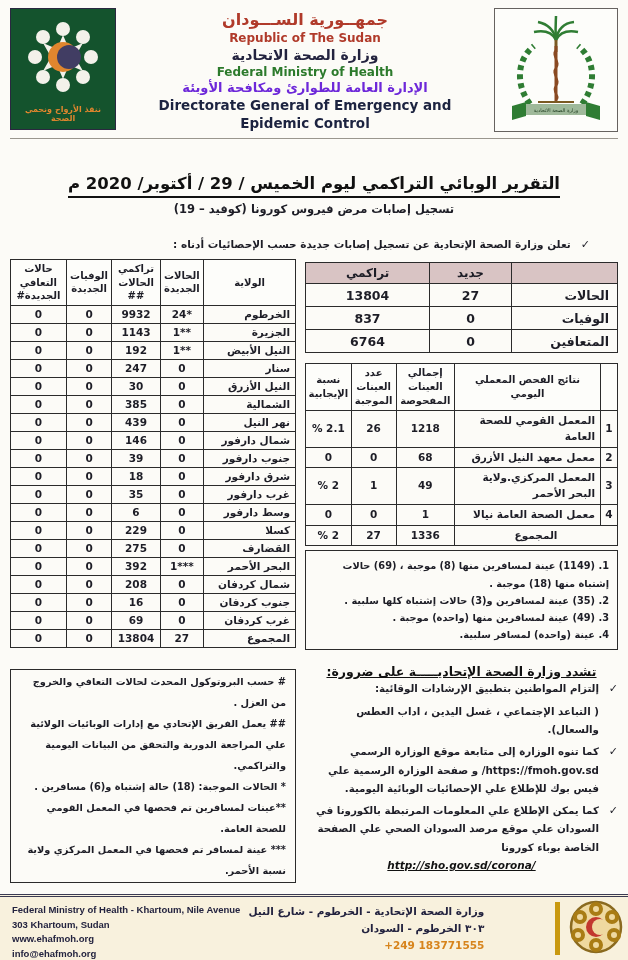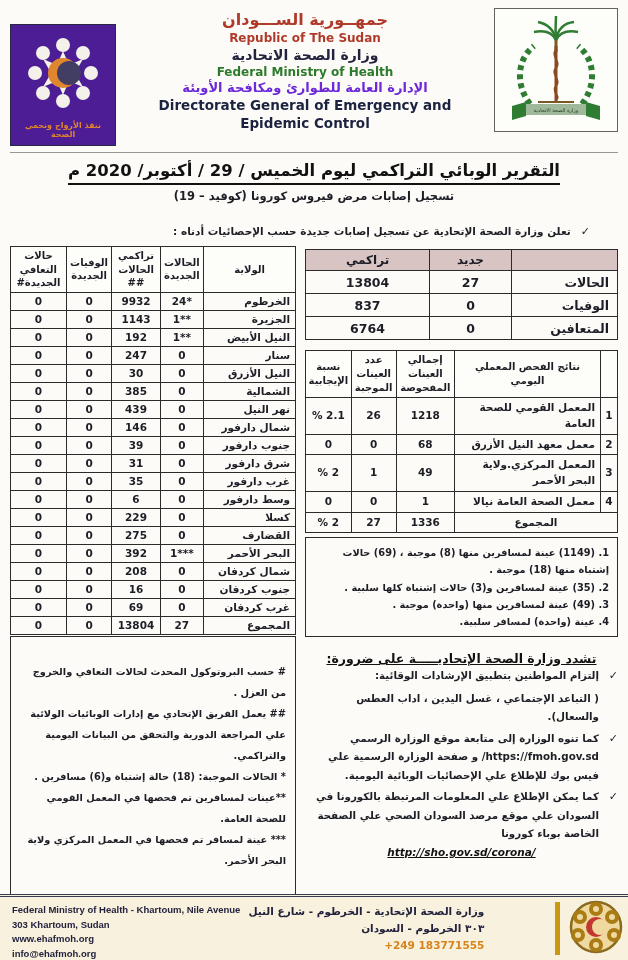--- a/index.html
+++ b/index.html
@@ -4,42 +4,42 @@
 <style>
   * { margin:0; padding:0; box-sizing:border-box; }
   body { background:#e8e6e0; font-family:"DejaVu Sans", sans-serif; }
   .page {
     position:relative; width:628px; height:960px; margin:0 auto;
     background:#fcfbf7; color:#1d1d26; overflow:hidden;
   }
   
   .header { display:flex; justify-content:space-between; align-items:flex-start; padding:8px 10px 0 10px; }
   .left-logo-box {
-    width:106px; height:122px; background:#4c1d95; border:1px solid #2a2840;
+    width:106px; height:122px; background:#14532d; border:1px solid #2a2840;
     display:flex; flex-direction:column; align-items:center; justify-content:space-between;
-    padding:8px 2px 6px 2px; flex:0 0 auto;margin-top:16px;
+    padding:8px 2px 6px 2px; flex:0 0 auto;
   }
   .left-logo-caption { color:#e0862e; font-size:8px; font-weight:bold; direction:rtl; text-align:center; }
   .header-center { flex:1; text-align:center; padding:2px 6px 0 6px; line-height:1.3; }
   .h-ar-red  { color:#b03a2a; font-weight:bold; font-size:16px; direction:rtl; }
   .h-en-red  { color:#b03a2a; font-weight:bold; font-size:12px; }
   .h-ar-navy { color:#23233f; font-weight:bold; font-size:14px; direction:rtl; }
   .h-en-green{ color:#2c7a2c; font-weight:bold; font-size:12px; }
   .h-ar-navy2{ color:#6d28d9; font-weight:bold; font-size:13px; direction:rtl; }
   .h-en-navy { color:#1c2340; font-weight:bold; font-size:13.5px; }
   .emblem-box {
     width:124px; height:124px; border:1px solid #66625f; background:#fdfdfa;
     display:flex; align-items:center; justify-content:center; flex:0 0 auto;
   }
   .header-rule { border:0; border-top:1.5px solid #9a968e; margin:6px 10px 0 10px; }
   
   .title-block { text-align:center; margin-top:8px; direction:rtl; }
   .report-title {
     display:inline-block; font-size:16.5px; font-weight:bold; color:#111;
-    border-bottom:2px solid #111; padding-bottom:3px;
+    border-bottom:2px solid #111; padding-bottom:3px;margin-top:27px;
   }
   .report-subtitle { font-size:11.5px; font-weight:bold; margin-top:4px; }
   .intro-line {
     direction:rtl; text-align:right; font-size:10.5px; font-weight:bold;
     margin:22px 38px 4px 0;
   }
   .intro-line .check { margin-left:10px; font-size:11px; }
   
   .main { display:flex; gap:9px; padding:4px 10px 0 10px; align-items:flex-start; }
   .col-left  { width:286px; flex:0 0 auto; }
@@ -47,21 +47,21 @@
   table { border-collapse:collapse; width:100%; direction:rtl; }
   th, td { border:1px solid #2b2b2b; text-align:center; font-weight:bold; }
   
   .states-table th { font-size:10px; padding:2px 1px; line-height:1.35; background:#fdfdfa; }
   .states-table td { font-size:10.5px; padding:1px 2px; height:18px; }
   .states-table .col-state { width:92px; }
   .states-table td.state { text-align:right; padding-right:5px; }
   .ltr { direction:ltr; unicode-bidi:isolate; }
   
   .footnote-box {
-    border:1.6px solid #2b2b2b; margin-top:1px; padding:24px 9px;
+    border:1.6px solid #2b2b2b; margin-top:21px; padding:1px 9px;
     direction:rtl; text-align:right; font-size:9.8px; font-weight:bold; line-height:2.15;
   }
   
   .summary-table { margin:3px 0 10px 0; }
   .summary-table th { background:#d9c4c4; font-size:12px; padding:3px 2px; }
   .summary-table td { font-size:12.5px; padding:2px 2px; height:23px; }
   .summary-table .col-label { width:34%; }
   .summary-table td.label { text-align:right; padding-right:8px; }
   
   .lab-table th { font-size:10px; padding:2px 2px; line-height:1.4; background:#fdfdfa; }
@@ -260,21 +260,21 @@
               <td class="state">جنوب دارفور</td>
               <td class="ltr">0</td>
               <td class="ltr">39</td>
               <td class="ltr">0</td>
               <td class="ltr">0</td>
             </tr>
 
             <tr>
               <td class="state">شرق دارفور</td>
               <td class="ltr">0</td>
-              <td class="ltr">31</td>
+              <td class="ltr">18</td>
               <td class="ltr">0</td>
               <td class="ltr">0</td>
             </tr>
 
             <tr>
               <td class="state">غرب دارفور</td>
               <td class="ltr">0</td>
               <td class="ltr">35</td>
               <td class="ltr">0</td>
               <td class="ltr">0</td>
@@ -344,21 +344,21 @@
               <td class="ltr">0</td>
             </tr>
           </tbody>
       </table>
 
       <div class="footnote-box">
         <div># حسب البروتوكول المحدث لحالات التعافي والخروج من العزل .</div>
         <div>## يعمل الفريق الإتحادي مع إدارات الوبائيات الولائية علي المراجعة الدورية والتحقق من البيانات اليومية والتراكمي.</div>
         <div>* الحالات الموجبة: (18) حالة إشتباة و(6) مسافرين .</div>
         <div>**عينات لمسافرين تم فحصها في المعمل القومي للصحة العامة.</div>
-        <div>*** عينة لمسافر تم فحصها في المعمل المركزي ولاية البحر الأحمر.</div>
+        <div>*** عينة لمسافر تم فحصها في المعمل المركزي ولاية نسبة الأحمر.</div>
       </div>
     </div>
 
     <div class="col-right">
 
       <table class="summary-table">
         <thead>
           <tr>
             <th class="col-label"></th>
             <th>جديد</th>

